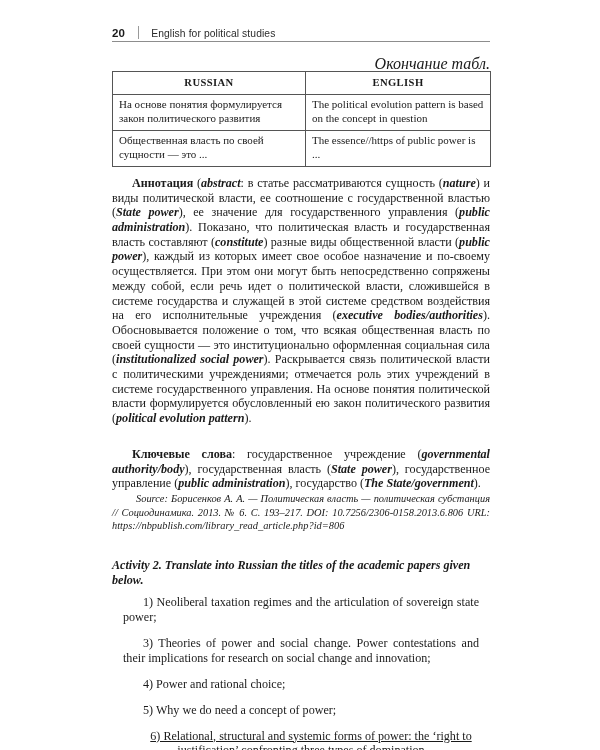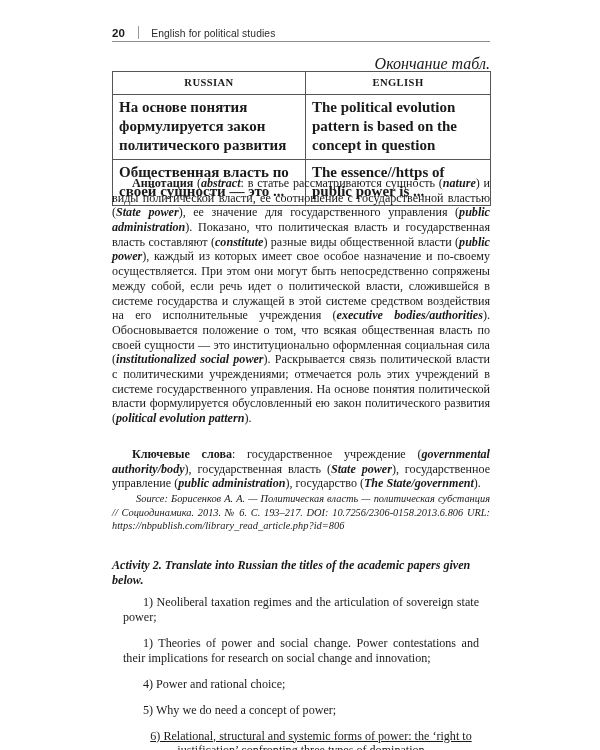--- a/index.html
+++ b/index.html
@@ -76,24 +76,24 @@
     position: absolute;
     left: 112px;
     top: 71px;
     width: 378px;
     border-collapse: collapse;
     table-layout: fixed;
   }
   .tbl td, .tbl th {
     border: 1px solid #555;
     padding: 3px 6px 4px 6px;
-    font-size: 15px;
+    font-size: 11px;
     line-height: 1.26;
     vertical-align: top;
-    font-weight: bold;
+    font-weight: normal;
   }
   .tbl th {
     text-align: center;
     font-weight: bold;
     font-size: 10.6px;
     letter-spacing: 0.4px;
     padding: 4px 6px 5px 6px;
   }
   .tbl col.c1 { width: 193px; }
   .tbl col.c2 { width: 185px; }
@@ -203,19 +203,19 @@
   <div class="body-block" id="keywords">
     <p class="tx"><b>Ключевые слова</b><span>: государственное учреждение (</span><span class="bi">governmental authority/body</span><span>), государственная власть (</span><span class="bi">State power</span><span>), государственное управление (</span><span class="bi">public administration</span><span>), государство (</span><span class="bi">The State/government</span><span>).</span></p>
   </div>
 
   <p class="source"><span>Source:</span> <span class="u">Борисенков А. А. — Политическая власть — политическая субстанция // Социодинамика. 2013. № 6. С. 193–217. DOI: 10.7256/2306-0158.2013.6.806 URL: https://nbpublish.com/library_read_article.php?id=806</span></p>
 
   <p class="activity-head">Activity 2. Translate into Russian the titles of the academic papers given below.</p>
 
   <div class="items">
     <p>1)  Neoliberal taxation regimes and the articulation of sovereign state power;</p>
-    <p>1)  Theories of power and social change. Power contestations and their implications for research on social change and innovation;</p>
+    <p>3)  Theories of power and social change. Power contestations and their implications for research on social change and innovation;</p>
     <p>4)  Power and rational choice;</p>
     <p>5)  Why we do need a concept of power;</p>
     <p class="last">6)  Relational, structural and systemic forms of power: the ‘right to justification’ confronting three types of domination</p>
   </div>
 
 </div>
 
 </body></html>

